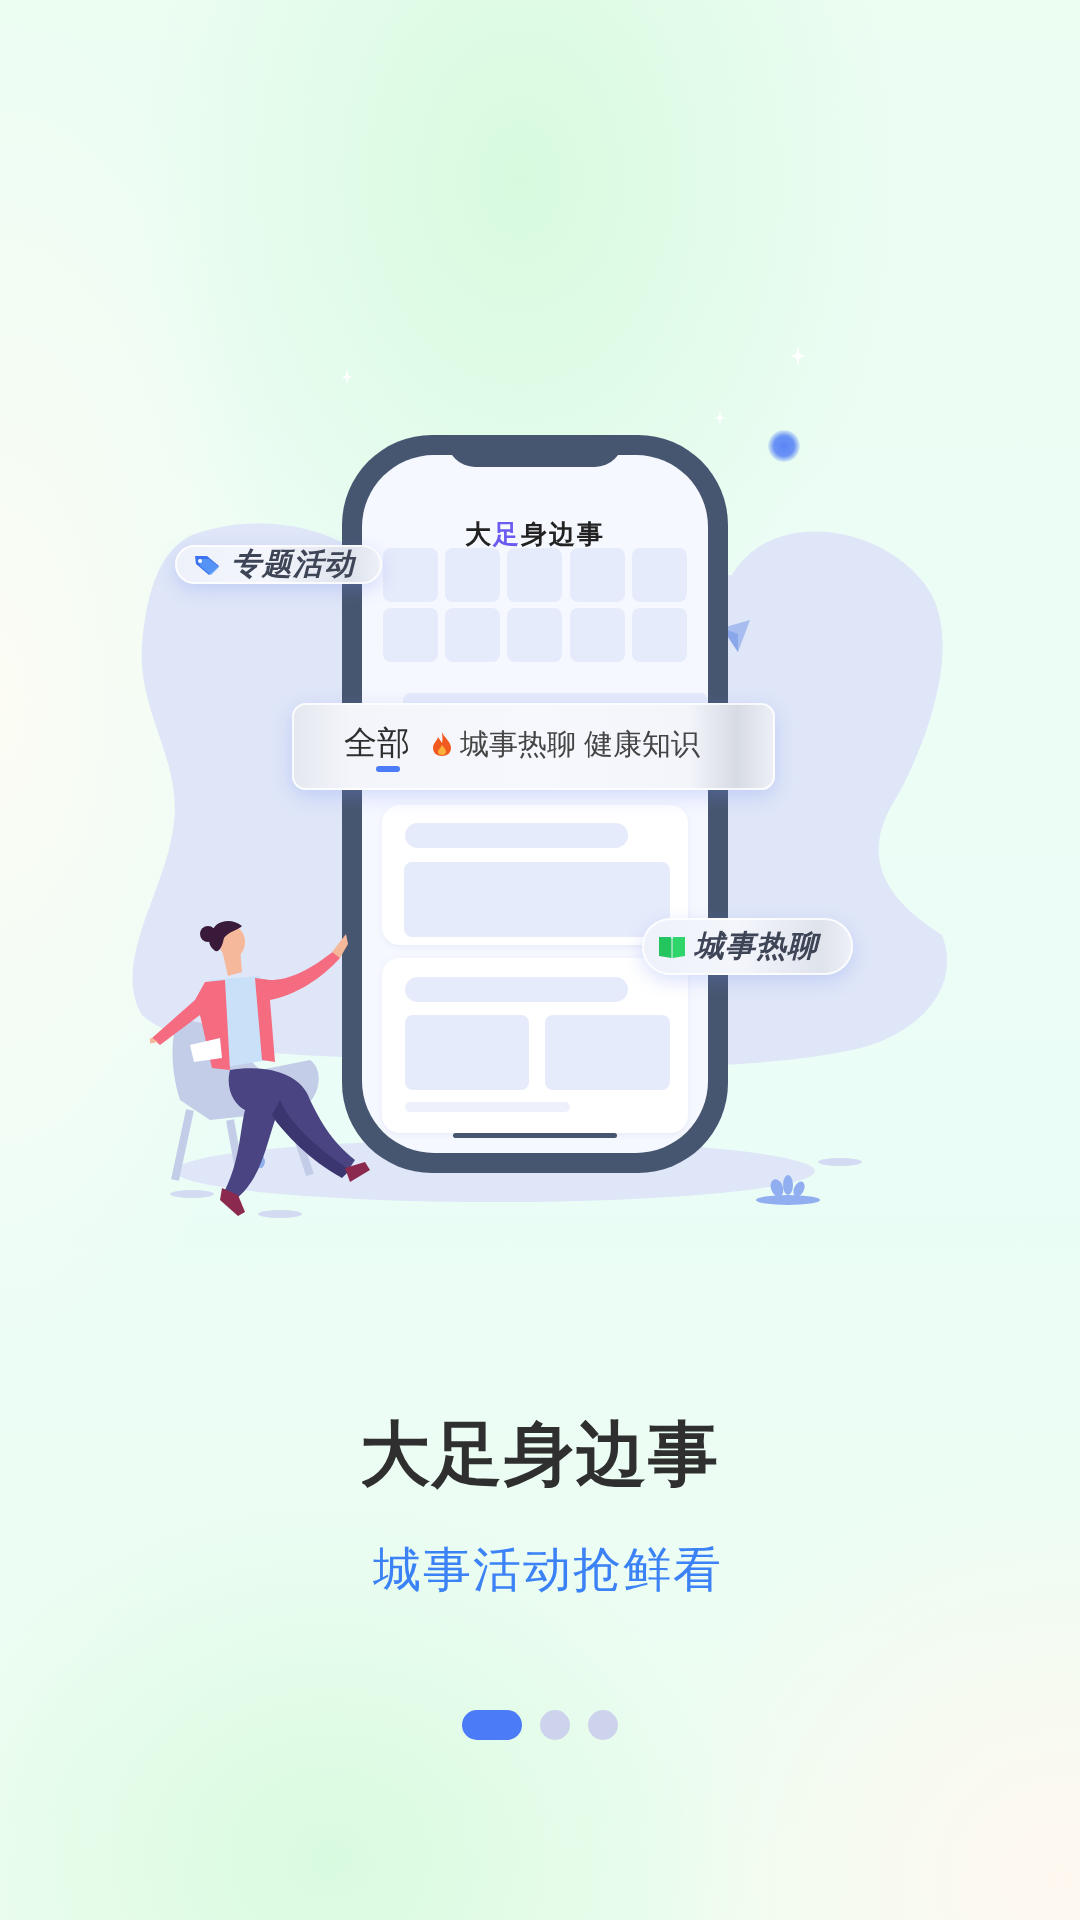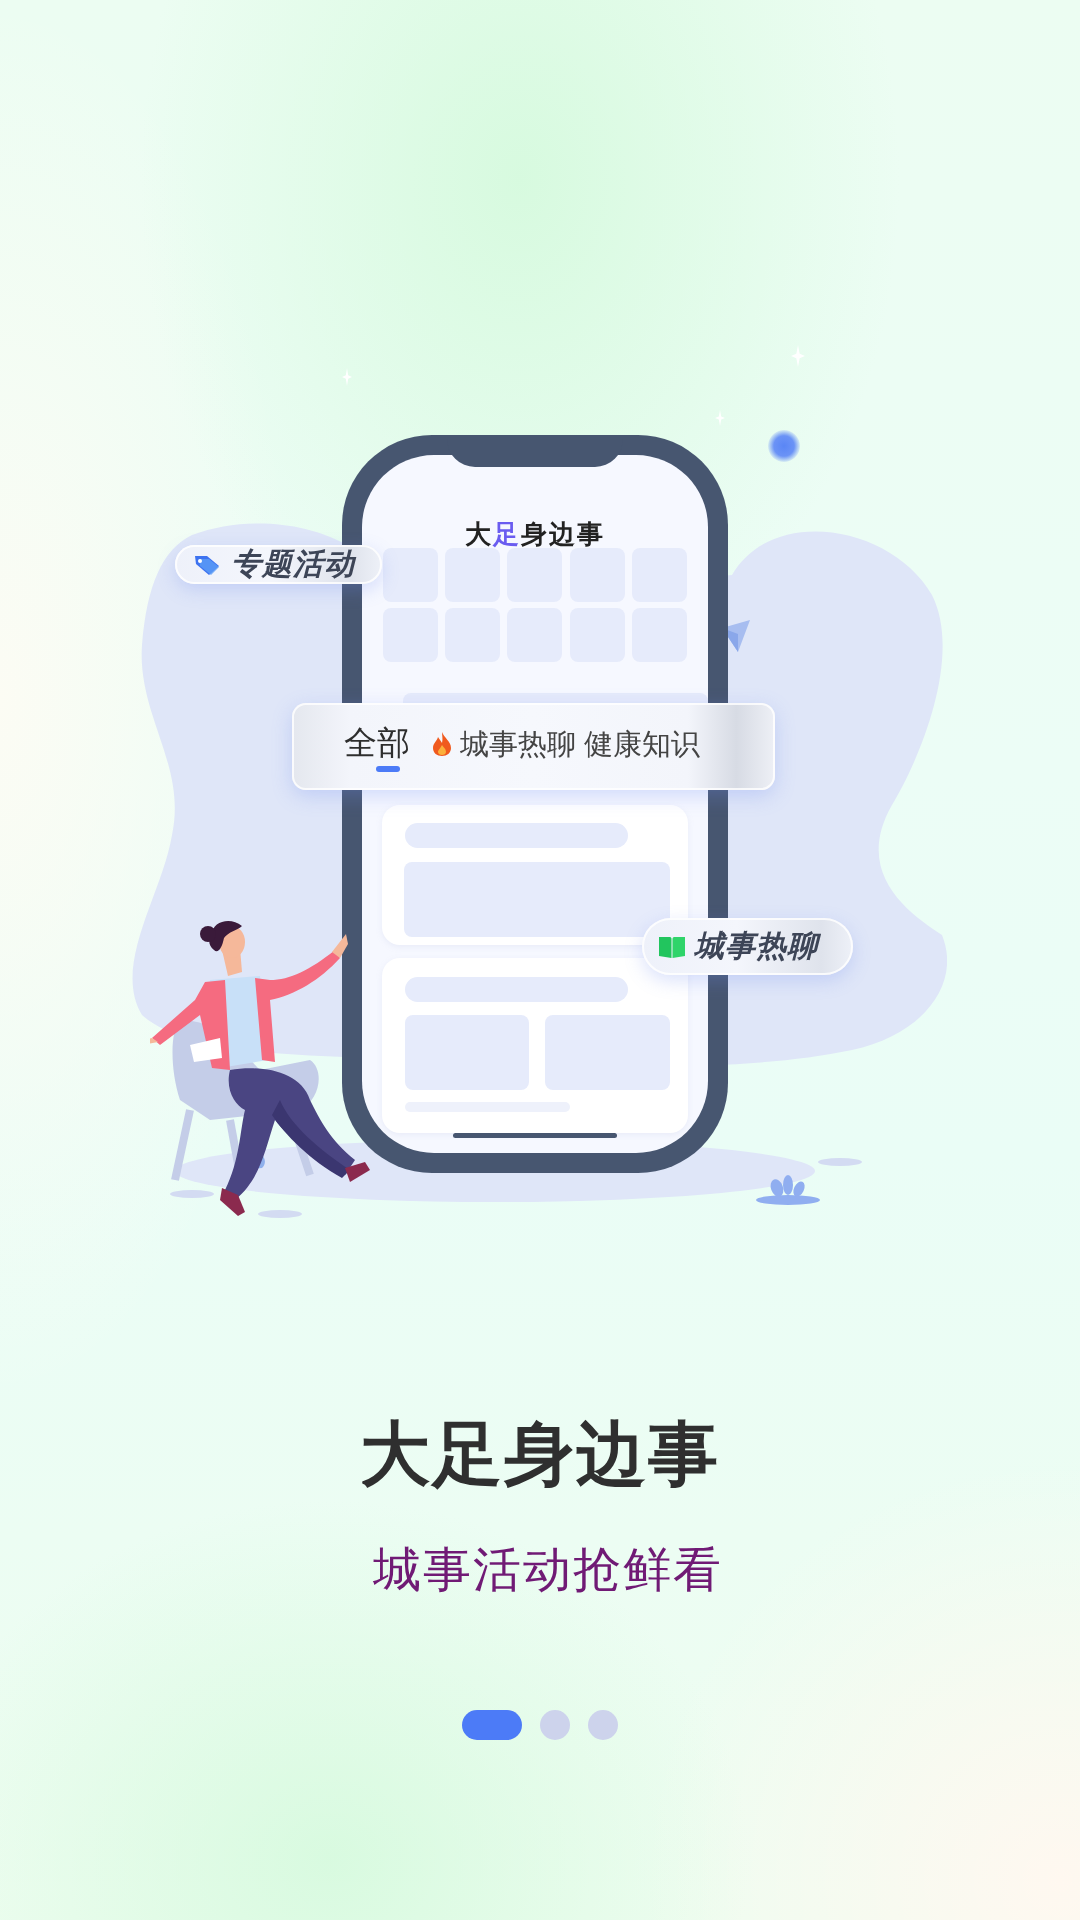--- a/index.html
+++ b/index.html
@@ -33,21 +33,21 @@
     box-shadow:0 6px 18px rgba(110,140,240,0.25), inset 0 0 0 2px rgba(255,255,255,0.8);
     display:flex;align-items:center;}
   .pill-text{font-family:"DejaVu Sans",sans-serif;font-weight:bold;font-style:italic;color:#3d4557;font-size:30px;letter-spacing:1px;}
   .tabbar{position:absolute;left:292px;top:703px;width:483px;height:87px;border-radius:14px;
     background:linear-gradient(90deg,#e4e7ee 0%,#f3f5fb 12%,#f6f8fd 50%,#f3f5fb 82%,#d7dbe4 92%,#eef0f6 100%);
     box-shadow:0 6px 20px rgba(110,140,240,0.28), inset 0 0 0 2px rgba(255,255,255,0.8);}
   .tab{position:absolute;top:22px;font-size:29px;color:#444;}
   .tab.active{font-size:33px;color:#2e2e2e;top:18px;}
   .tab-underline{position:absolute;left:84px;top:63px;width:24px;height:6px;background:#4c7bf7;border-radius:3px;}
   .headline{position:absolute;left:0;right:0;top:1408px;text-align:center;font-size:70px;color:#2f2f2f;letter-spacing:2px;font-weight:bold;}
-  .subline{position:absolute;left:16px;right:0;top:1538px;text-align:center;font-size:48px;color:#701a75;letter-spacing:2px;}
+  .subline{position:absolute;left:16px;right:0;top:1538px;text-align:center;font-size:48px;color:#3b82f6;letter-spacing:2px;}
   .dots{position:absolute;top:1710px;left:0;right:0;height:30px;}
   .dot{position:absolute;top:0;height:30px;border-radius:15px;}
 </style>
 </head>
 <body>
 
 <div class="sparkle" style="left:342px;top:368px;width:10px;height:18px;"></div>
 <div class="sparkle" style="left:791px;top:345px;"></div>
 <div class="sparkle" style="left:715px;top:410px;width:10px;height:16px;"></div>
 <div class="abs" style="left:768px;top:430px;width:32px;height:32px;border-radius:50%;background:radial-gradient(circle,#5a86f5 0%,#6b93f6 45%,rgba(120,150,250,0) 75%);"></div>

